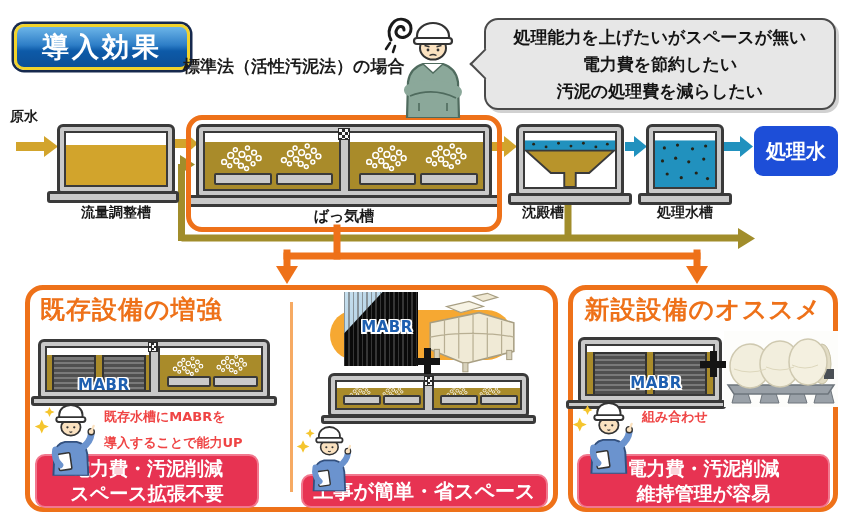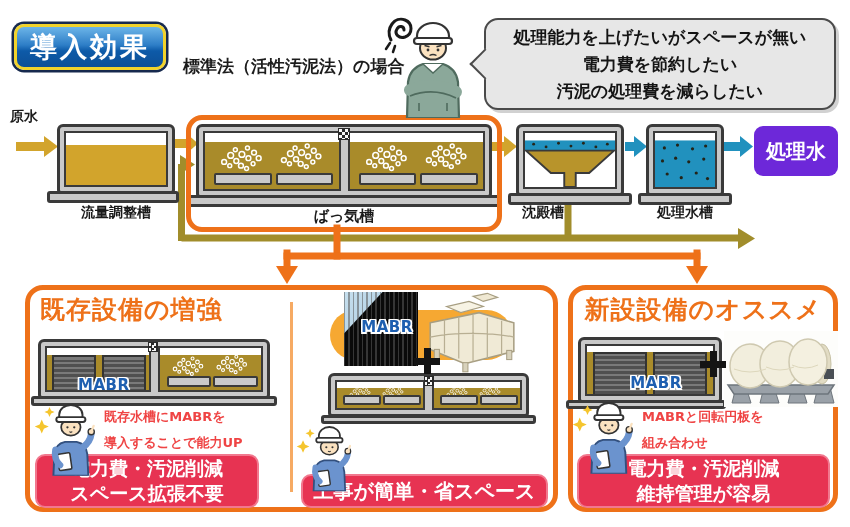--- a/index.html
+++ b/index.html
@@ -1,21 +1,21 @@
 <!DOCTYPE html>
 <html><head>
 <meta charset="utf-8">
 <style>
   html,body{margin:0;padding:0;background:#fff;}
   #canvas{position:relative;width:850px;height:527px;background:#fff;overflow:hidden;
     font-family:"DejaVu Sans","Liberation Sans",sans-serif;}
   .abs{position:absolute;box-sizing:border-box;}
 
   
-  .badge{left:14px;top:24px;width:152px;height:46px;border-radius:10px;
+  .badge{left:14px;top:24px;width:176px;height:46px;border-radius:10px;
     background:linear-gradient(180deg,#6cb5e8 0%,#2e7ec7 45%,#0d5aa8 60%,#0d4f96 100%);
     border:3px solid #f2d32b;box-shadow:0 0 0 2.5px #16294e;
     color:#fff;font-size:27px;font-weight:800;letter-spacing:3px;
     display:flex;align-items:center;justify-content:center;}
   .subtitle{left:183px;top:55px;font-size:17px;font-weight:700;color:#1c1c1c;}
   .bubble{left:484px;top:18px;width:352px;height:92px;background:#e7e7e7;
     border:2.5px solid #4a4a4a;border-radius:14px;box-shadow:3px 3px 0 rgba(0,0,0,.18);
     display:flex;flex-direction:column;align-items:center;justify-content:center;
     font-size:17px;font-weight:700;color:#141414;line-height:27px;text-align:center;z-index:6;}
   .bubble .tail{position:absolute;left:-12px;top:33px;width:20px;height:20px;background:#e7e7e7;
@@ -250,21 +250,21 @@
             <circle cx="28" cy="48" r="1.7"></circle>
             <circle cx="44" cy="43" r="1.7"></circle>
             <circle cx="56" cy="49" r="1.7"></circle>
           </g>
       </svg>
     </div>
   </div>
   <div class="abs tank-base" style="left:638px;top:193px;width:94px;height:12px"></div>
   <div class="abs tank-label" style="left:635px;top:204px;width:100px">処理水槽</div>
 
-  <div class="abs outbox" style="left:754px;top:126px;width:84px;height:50px;background:#6d28d9;font-size:20px">処理水</div>
+  <div class="abs outbox" style="left:754px;top:126px;width:84px;height:50px;background:#1d4ed8;font-size:20px">処理水</div>
 
   <div class="abs bigbox" style="left:25px;top:285px;width:533px;height:227px"></div>
   <div class="abs divider"></div>
 
   <div class="abs sec-title" style="left:40px;top:293px">既存設備の増強</div>
   <div class="abs tank-frame" style="left:38px;top:339px;width:232px;height:60px">
     <div class="comp">
       <div class="water" style="top:7px"></div>
       <div class="module" style="left:5px;top:7px;width:40px;height:42px"></div>
       <div class="module" style="left:55px;top:7px;width:40px;height:42px"></div>
@@ -362,21 +362,20 @@
     <rect x="100" y="38" width="10" height="10" fill="#4a4f55"></rect>
     <ellipse cx="26" cy="35" rx="20" ry="22" fill="#f2eedd" stroke="#cfc9b0" stroke-width="1.5"></ellipse>
     <ellipse cx="56" cy="33" rx="20" ry="23" fill="#f2eedd" stroke="#cfc9b0" stroke-width="1.5"></ellipse>
     <ellipse cx="84" cy="31" rx="19" ry="23" fill="#f4f0e0" stroke="#cfc9b0" stroke-width="1.5"></ellipse>
     <path d="M10,38 q16,6 32,0 M42,36 q14,6 28,0 M68,34 q13,6 26,0" stroke="#ddd7bc" fill="none"></path>
   </svg>
   <svg class="abs worker" style="left:572px;top:396px" width="64" height="78" viewBox="0 0 66 80">
       <use href="#worker-fig"></use>
     </svg>
   <div class="abs desc" style="left:642px;top:404px">
-    <div>MABRと回転円板を</div>
     <div>組み合わせ</div>
   </div>
   <div class="abs banner" style="left:577px;top:454px;width:253px;height:54px">
     <span>電力費・汚泥削減</span>
     <span>維持管理が容易</span>
   </div>
 
 </div>
 
 </body></html>

